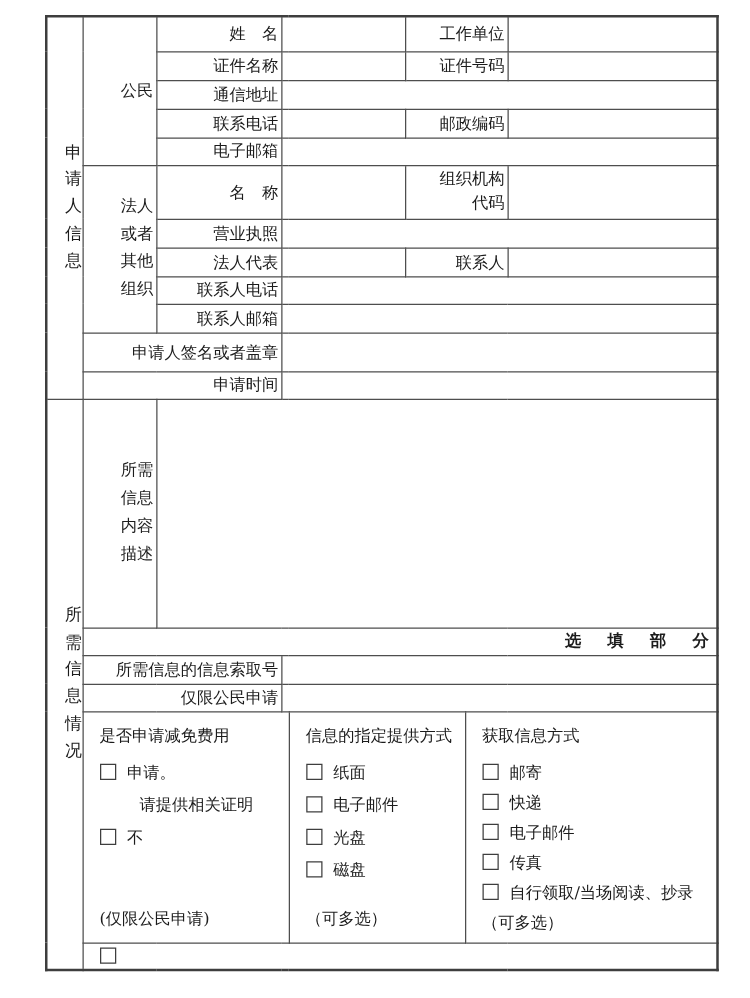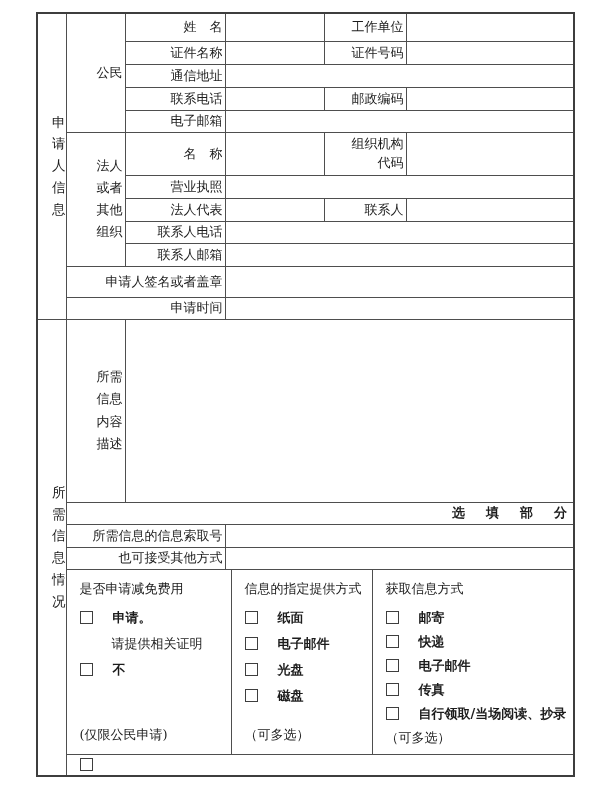--- a/index.html
+++ b/index.html
@@ -19,21 +19,21 @@
     font-size:13px; text-align:right; vertical-align:middle;
     padding:0 2px; overflow:hidden;
   }
   td.vhead { white-space:pre-line; line-height:1.62; font-size:13.5px; padding:0; }
   td.stack { white-space:pre-line; line-height:1.7; }
   td.stack2 { white-space:pre-line; line-height:1.45; }
   td.optional-title { font-weight:bold; letter-spacing:4px; font-size:13px; }
   td.cb-cell { vertical-align:top; text-align:left; padding:10px 8px 9px 13px; }
   .cb-flex { display:flex; flex-direction:column; height:164px; }
   .cb-title { margin-bottom:11px; }
-  .cb-opt { display:flex; align-items:center; gap:20px; margin-bottom:8px; white-space:nowrap;font-weight:bold; }
+  .cb-opt { display:flex; align-items:center; gap:9px; margin-bottom:8px; white-space:nowrap; }
   .cb-opt.tight { margin-bottom:6px; }
   .cb-box { width:11px; height:11px; border:1px solid #3e3e3e; flex:none; background:#fff; }
   .cb-indent { margin-left:32px; margin-bottom:8px; white-space:nowrap; }
   .cb-note { margin-top:auto; }
   td.fallback-cell { text-align:left; padding-left:13px; }
   .fb-row { display:flex; align-items:center; gap:10px; }
 </style>
 </head>
 <body>
 
@@ -134,21 +134,21 @@
       <td colspan="6"></td>
     </tr>
     <tr style="height:22px">
       <td colspan="7" class="optional-title">选　填　部　分</td>
     </tr>
     <tr style="height:23px">
       <td colspan="2">所需信息的信息索取号</td>
       <td colspan="5"></td>
     </tr>
     <tr style="height:22px">
-      <td colspan="2">也可接受其他方式</td>
+      <td colspan="2">仅限公民申请</td>
       <td colspan="5"></td>
     </tr>
     <tr style="height:185px">
       <td colspan="3" class="cb-cell">
         <div class="cb-flex">
           <div class="cb-title">是否申请减免费用</div>
           <div class="cb-opt">
             <span class="cb-box"></span>
             <span>申请。</span>
           </div>

